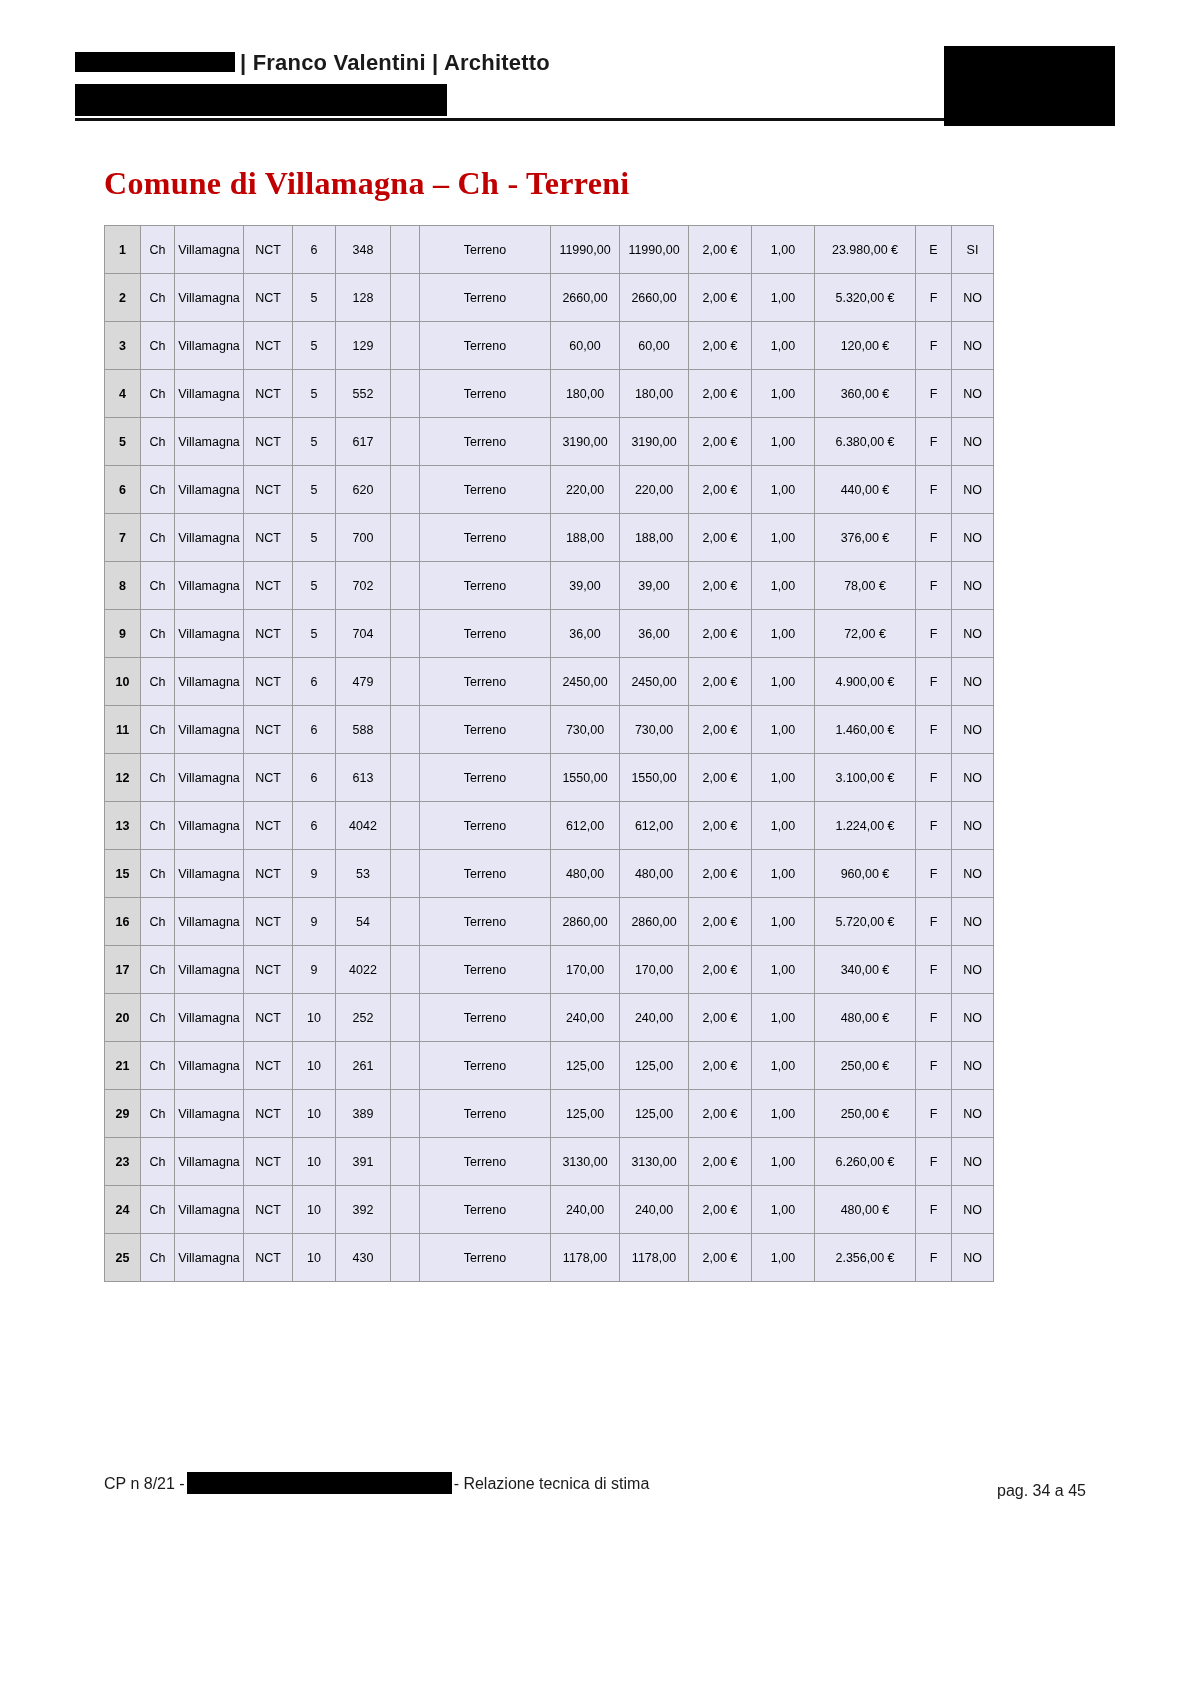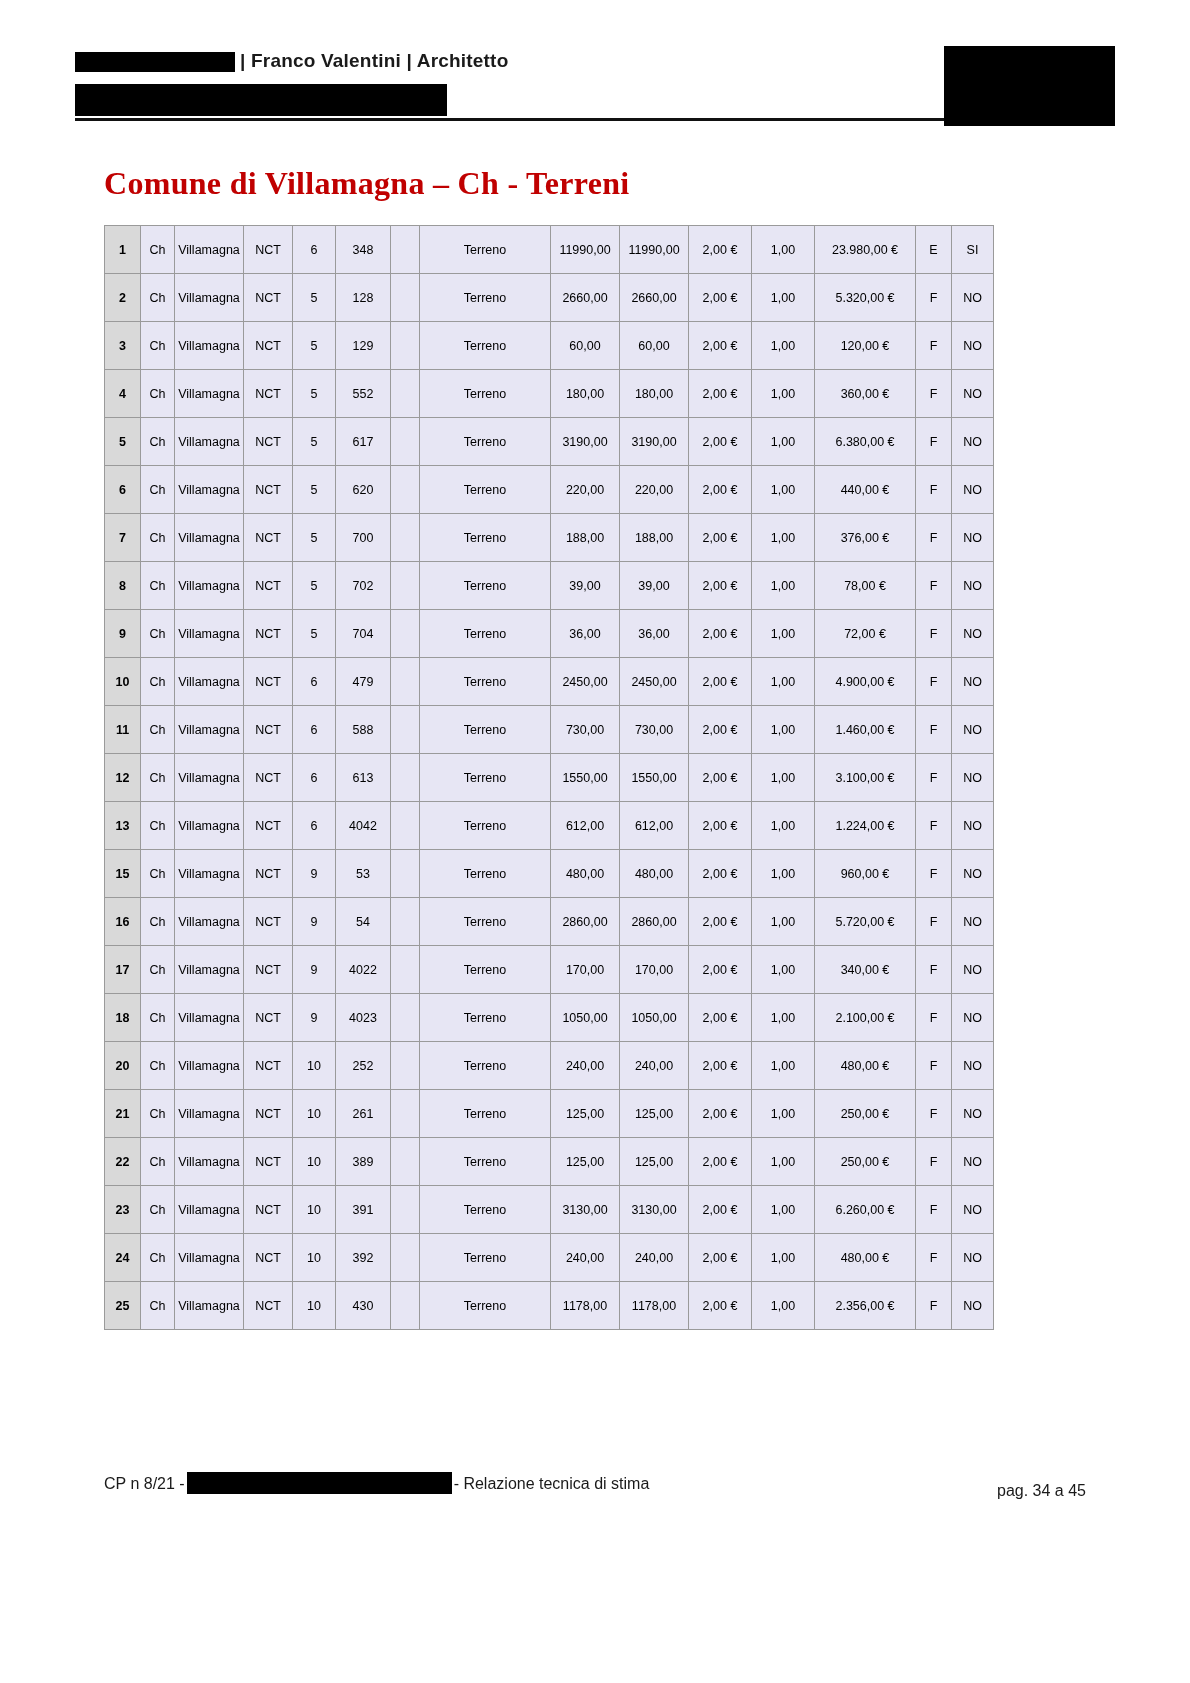--- a/index.html
+++ b/index.html
@@ -29,21 +29,21 @@
     left: 75px;
     top: 6px;
     width: 160px;
     height: 20px;
     background: #000;
   }
   .hdr-text {
     position: absolute;
     left: 240px;
     top: 4px;
-    font-size: 19px;
+    font-size: 22px;
     font-weight: bold;
     color: #1a1a1a;
     letter-spacing: 0.2px;
     white-space: nowrap;
   }
   .hdr-bar-black {
     position: absolute;
     left: 75px;
     top: 38px;
     width: 372px;
@@ -441,37 +441,20 @@
           <td class="c-tipo">Terreno</td>
           <td class="c-sup1">170,00</td>
           <td class="c-sup2">170,00</td>
           <td class="c-val">2,00 €</td>
           <td class="c-coef">1,00</td>
           <td class="c-tot">340,00 €</td>
           <td class="c-f1">F</td>
           <td class="c-f2">NO</td>
         </tr>
         <tr>
-          <td class="c-idx">18</td>
-          <td class="c-prov">Ch</td>
-          <td class="c-com">Villamagna</td>
-          <td class="c-nct">NCT</td>
-          <td class="c-fg">9</td>
-          <td class="c-part">4023</td>
-          <td class="c-sub"></td>
-          <td class="c-tipo">Terreno</td>
-          <td class="c-sup1">1050,00</td>
-          <td class="c-sup2">1050,00</td>
-          <td class="c-val">2,00 €</td>
-          <td class="c-coef">1,00</td>
-          <td class="c-tot">2.100,00 €</td>
-          <td class="c-f1">F</td>
-          <td class="c-f2">NO</td>
-        </tr>
-        <tr>
           <td class="c-idx">20</td>
           <td class="c-prov">Ch</td>
           <td class="c-com">Villamagna</td>
           <td class="c-nct">NCT</td>
           <td class="c-fg">10</td>
           <td class="c-part">252</td>
           <td class="c-sub"></td>
           <td class="c-tipo">Terreno</td>
           <td class="c-sup1">240,00</td>
           <td class="c-sup2">240,00</td>
@@ -492,21 +475,21 @@
           <td class="c-tipo">Terreno</td>
           <td class="c-sup1">125,00</td>
           <td class="c-sup2">125,00</td>
           <td class="c-val">2,00 €</td>
           <td class="c-coef">1,00</td>
           <td class="c-tot">250,00 €</td>
           <td class="c-f1">F</td>
           <td class="c-f2">NO</td>
         </tr>
         <tr>
-          <td class="c-idx">22</td>
+          <td class="c-idx">29</td>
           <td class="c-prov">Ch</td>
           <td class="c-com">Villamagna</td>
           <td class="c-nct">NCT</td>
           <td class="c-fg">10</td>
           <td class="c-part">389</td>
           <td class="c-sub"></td>
           <td class="c-tipo">Terreno</td>
           <td class="c-sup1">125,00</td>
           <td class="c-sup2">125,00</td>
           <td class="c-val">2,00 €</td>

